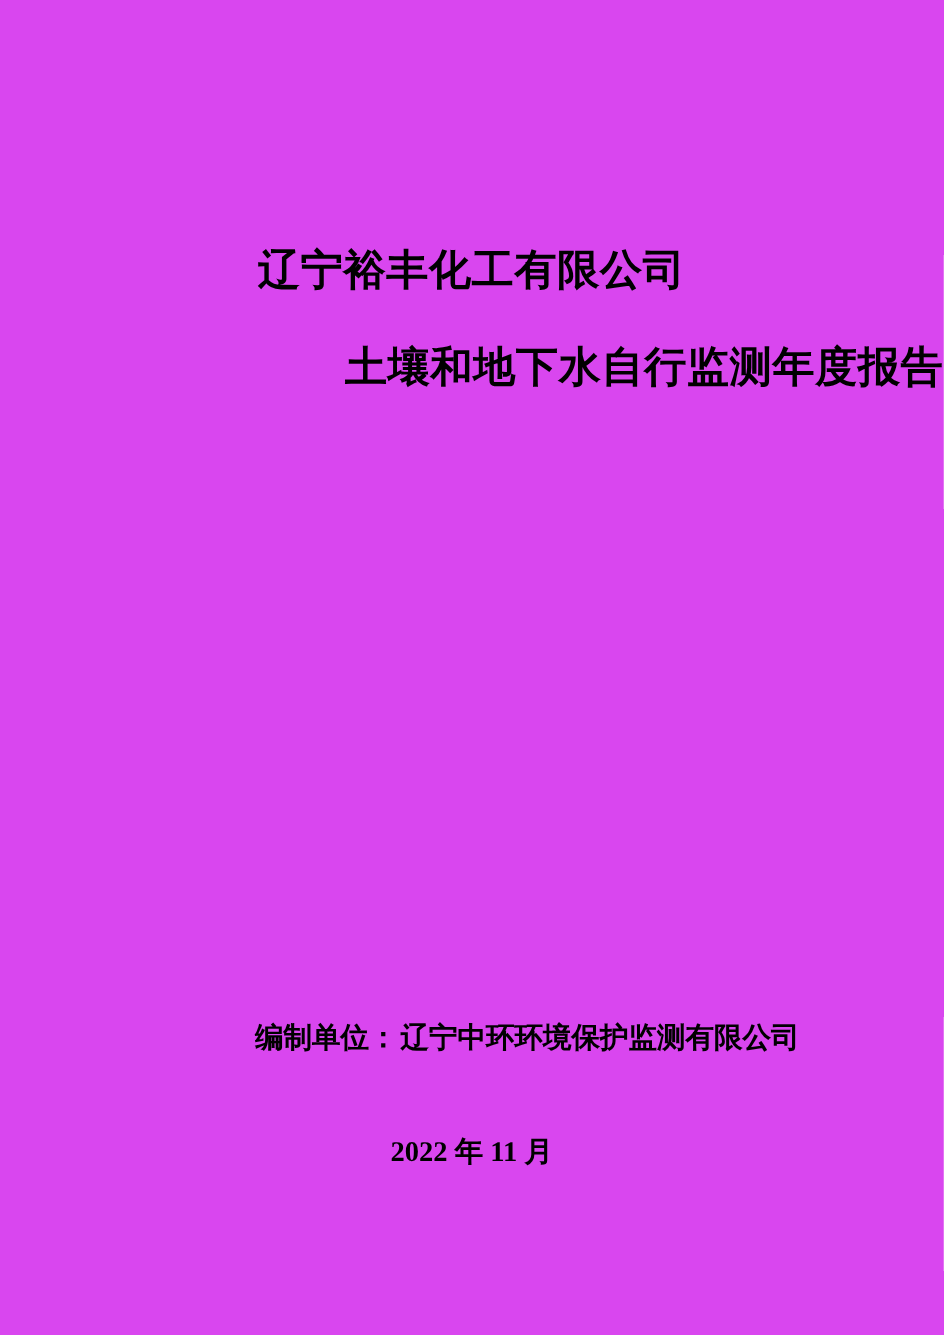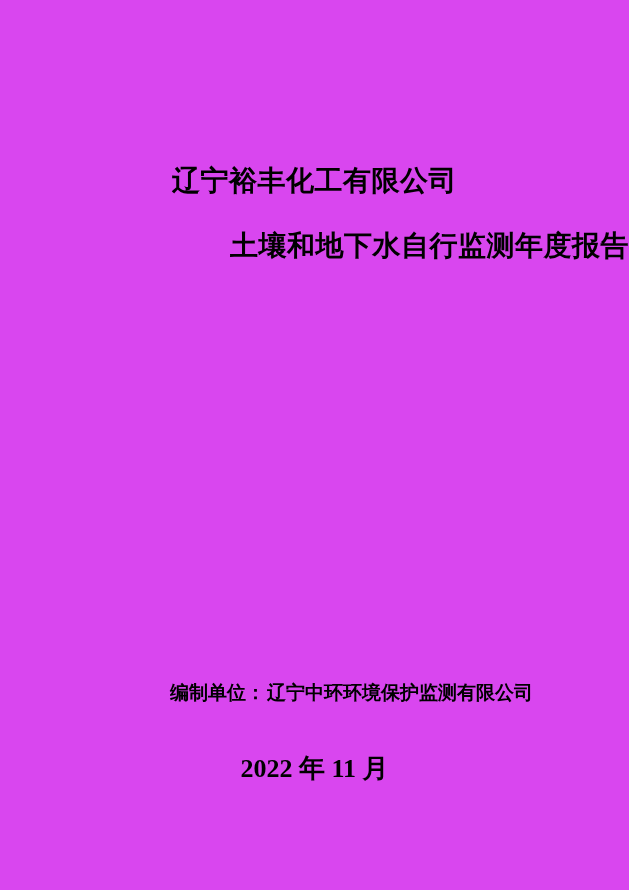--- a/index.html
+++ b/index.html
@@ -47,21 +47,21 @@
   .unit-row-2 { top: 670px; margin-top: 11px; }
   .unit-label { margin-right: 2px; }
 
   .date-line {
     position: absolute;
     left: 0;
     top: 757px;
     width: 629px;
     text-align: center;
     font-weight: bold;
-    font-size: 26px;
+    font-size: 19px;
     line-height: 24px;
     white-space: nowrap;
   }
 </style>
 </head>
 <body>
 
 <div class="page">
 
   <div class="title-line title-company">辽宁裕丰化工有限公司</div>

